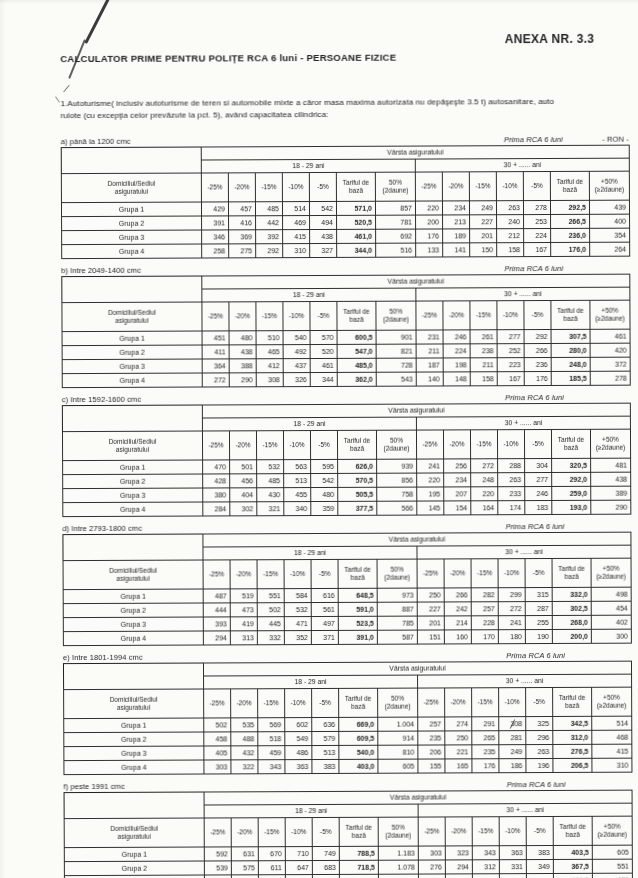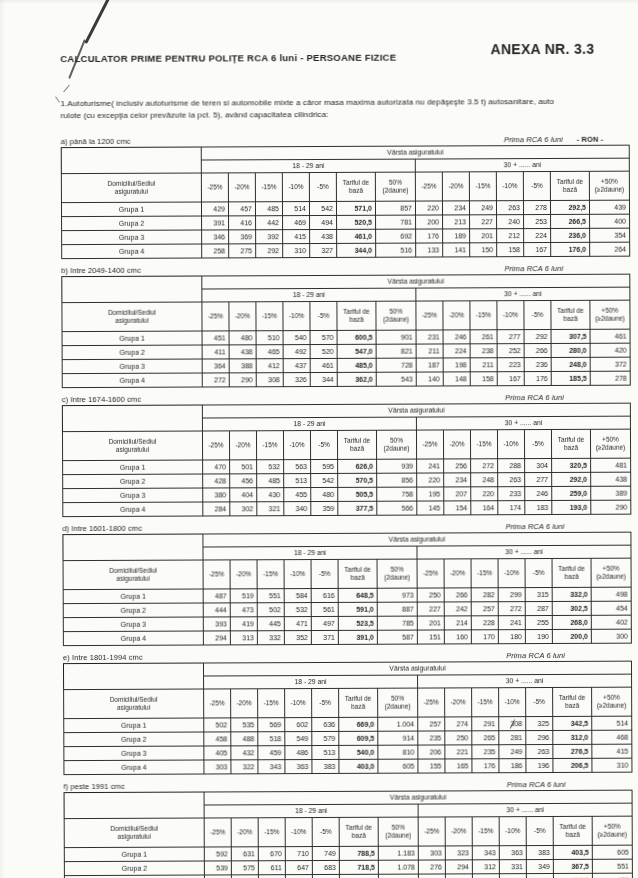--- a/index.html
+++ b/index.html
@@ -19,41 +19,41 @@
       #fbfbf8;
   }
   .content{
     position:absolute;inset:0;
     padding:0 8px 0 62px;
     box-sizing:border-box;
     transform:rotate(-0.25deg);
     filter:blur(0.2px);
   }
   .annex{
-    position:absolute;top:42px;right:42px;
-    font-size:14px;font-weight:bold;letter-spacing:.3px;
+    position:absolute;top:33px;right:42px;
+    font-size:12px;font-weight:bold;letter-spacing:.3px;
   }
   .title{
     margin-top:52px;
     font-size:9.5px;font-weight:bold;letter-spacing:.25px;
     white-space:nowrap;
   }
   .intro{
     margin-top:34px;
     font-size:8px;line-height:1.55;letter-spacing:.1px;
   }
   .sections{margin-top:14px;}
   .section{margin-bottom:7px;}
   .section-head{
     display:flex;align-items:baseline;
     font-size:7.5px;margin-bottom:1px;letter-spacing:.1px;
   }
   .sec-label{white-space:nowrap;text-align:right;}
   .prima{margin-left:auto;margin-right:14px;white-space:nowrap;font-style:italic;}
-  .ron{width:52px;text-align:left;white-space:nowrap;font-weight:bold;}
+  .ron{width:52px;text-align:right;white-space:nowrap;}
   .ron.hidden{visibility:hidden;}
   table{
     border-collapse:collapse;table-layout:fixed;
     width:568px;
     border:1.5px solid #1f1f1f;
   }
   col.c-label{width:140px;}
   col.c-pct{width:27px;}
   col.c-base{width:39px;}
   col.c-malus{width:40px;}
@@ -367,21 +367,21 @@
               <td class="num">167</td>
               <td class="num">176</td>
               <td class="base">185,5</td>
               <td class="num">278</td>
             </tr>
           </tbody>
         </table>
       </div>
       <div class="section">
         <div class="section-head">
-          <span class="sec-label">c) între 1674-1600 cmc</span>
+          <span class="sec-label">c) între 1592-1600 cmc</span>
           <span class="prima">Prima RCA 6 luni</span>
           <span class="ron hidden">- RON -</span>
         </div>
         <table>
           <colgroup>
             <col class="c-label">
             <col class="c-pct">
             <col class="c-pct">
             <col class="c-pct">
             <col class="c-pct">
@@ -505,21 +505,21 @@
               <td class="num">174</td>
               <td class="num">183</td>
               <td class="base">193,0</td>
               <td class="num">290</td>
             </tr>
           </tbody>
         </table>
       </div>
       <div class="section">
         <div class="section-head">
-          <span class="sec-label">d) între 1601-1800 cmc</span>
+          <span class="sec-label">d) între 2793-1800 cmc</span>
           <span class="prima">Prima RCA 6 luni</span>
           <span class="ron hidden">- RON -</span>
         </div>
         <table>
           <colgroup>
             <col class="c-label">
             <col class="c-pct">
             <col class="c-pct">
             <col class="c-pct">
             <col class="c-pct">

